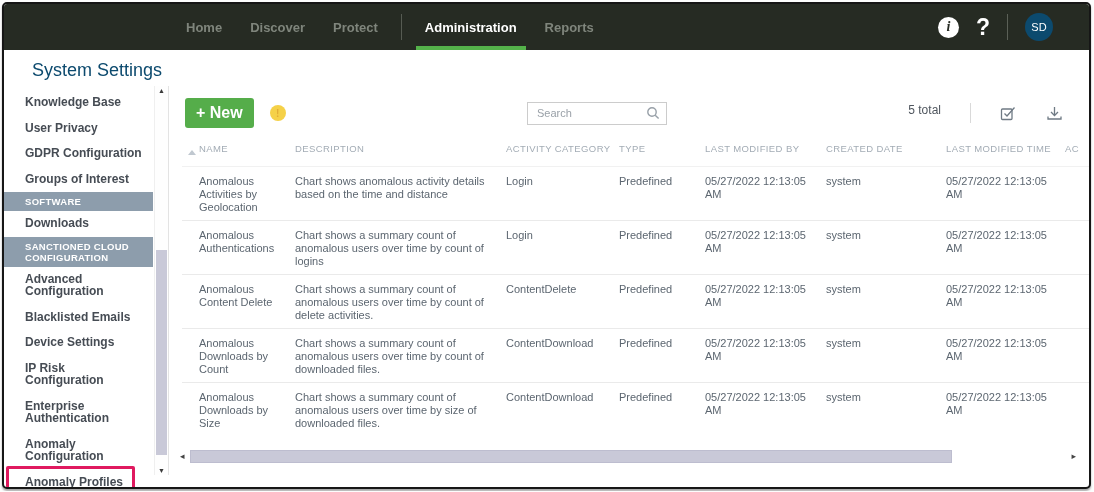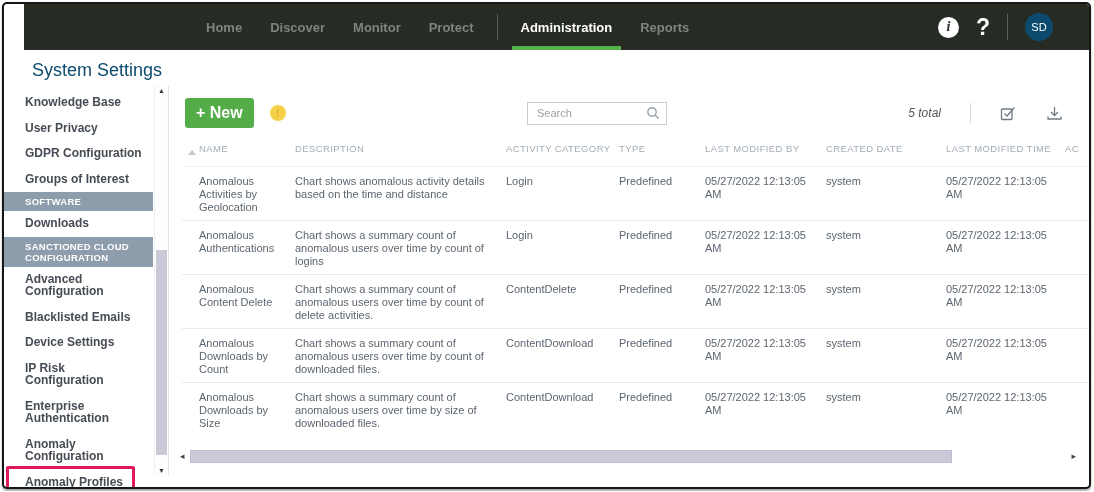--- a/index.html
+++ b/index.html
@@ -3,21 +3,21 @@
 <meta charset="utf-8">
 <style>
   * { box-sizing: border-box; }
   html,body { margin:0; padding:0; background:#fdfdfd; font-family:"Liberation Sans", sans-serif; }
 
   .window{ position:relative; width:1089px; height:487px; margin:2px;
            border:2px solid #161616; border-radius:5px; overflow:hidden;
            background:#fff; box-shadow:0 2px 2px rgba(0,0,0,.35); }
 
   
-  .navbar{ height:46px; background:#262b23; display:flex; align-items:stretch; padding-left:168px;margin-left:20px; }
+  .navbar{ height:46px; background:#262b23; display:flex; align-items:stretch; padding-left:168px; }
   .nav-item{ display:flex; align-items:center; padding:0 14px; color:#7f857c;
              font-size:13px; font-weight:700; position:relative; cursor:pointer; white-space:nowrap; }
   .nav-item.active{ color:#fff; }
   .nav-item.active::after{ content:""; position:absolute; left:5px; right:5px; bottom:0;
                            height:4px; background:#54b24a; }
   .nav-divider{ width:1px; background:#565b52; margin:10px 9px; }
   .nav-right{ margin-left:auto; display:flex; align-items:center; gap:17px; padding-right:36px; }
   .info-icon{ width:21px; height:21px; border-radius:50%; background:#fff; color:#262b23;
               display:flex; align-items:center; justify-content:center;
               font-family:"Liberation Serif", serif; font-style:italic; font-weight:700; font-size:14px; cursor:pointer; }
@@ -53,21 +53,21 @@
   .btn-new{ background:#55ad4a; color:#fff; font-size:16px; font-weight:700; border:none;
             border-radius:3px; padding:6px 11px; cursor:pointer; font-family:inherit; }
   .alert-dot{ width:16px; height:16px; border-radius:50%; background:#f5d148; margin-left:16px;
               display:flex; align-items:center; justify-content:center;
               color:#e2ae35; font-size:10px; font-weight:700; cursor:pointer; }
   .search-wrap{ position:relative; margin:0 auto; width:140px; }
   .search-input{ width:100%; height:23px; border:1px solid #cccccc; font-size:11px;
                  padding:0 26px 0 9px; color:#333; font-family:inherit; outline:none; }
   .search-input::placeholder{ color:#9aa1a8; }
   .search-glass{ position:absolute; right:7px; top:4px; cursor:pointer; }
-  .total-group{ display:flex; align-items:center; gap:29px;font-style:italic; }
+  .total-group{ display:flex; gap:29px; }
   .total-label{ font-size:12px; color:#4f565e; }
   .v-div{ width:1px; height:20px; background:#d9d9d9; }
   .tool-icon{ cursor:pointer; display:flex; align-items:center; }
 
   
   .table{ margin-top:13px; }
   .t-row{ display:grid; grid-template-columns:17px 96px 211px 113px 86px 121px 120px 119px 28px; }
   .t-row.head{ border-bottom:1px solid #f1f1f1; }
   .h-cell{ font-size:9.5px; color:#a3acb5; letter-spacing:.4px; padding:5px 8px 9px 0; white-space:nowrap; overflow:hidden; }
   .sort-caret{ display:inline-block; width:0; height:0; margin:7px 0 0 6px;
@@ -87,21 +87,20 @@
             background:#c9c9d8; border:1px solid #bdbdcf; cursor:grab; }
 </style>
 </head>
 <body>
 
 <div class="window">
 
   <div class="navbar">
     <div class="nav-item">Home</div>
     <div class="nav-item">Discover</div>
-    <div class="nav-item">Monitor</div>
     <div class="nav-item">Protect</div>
     <div class="nav-divider"></div>
     <div class="nav-item active">Administration</div>
     <div class="nav-item">Reports</div>
     <div class="nav-right">
       <div class="info-icon">i</div>
       <div class="help-icon">?</div>
       <div class="nav-vdiv"></div>
       <div class="avatar">SD</div>
     </div>

